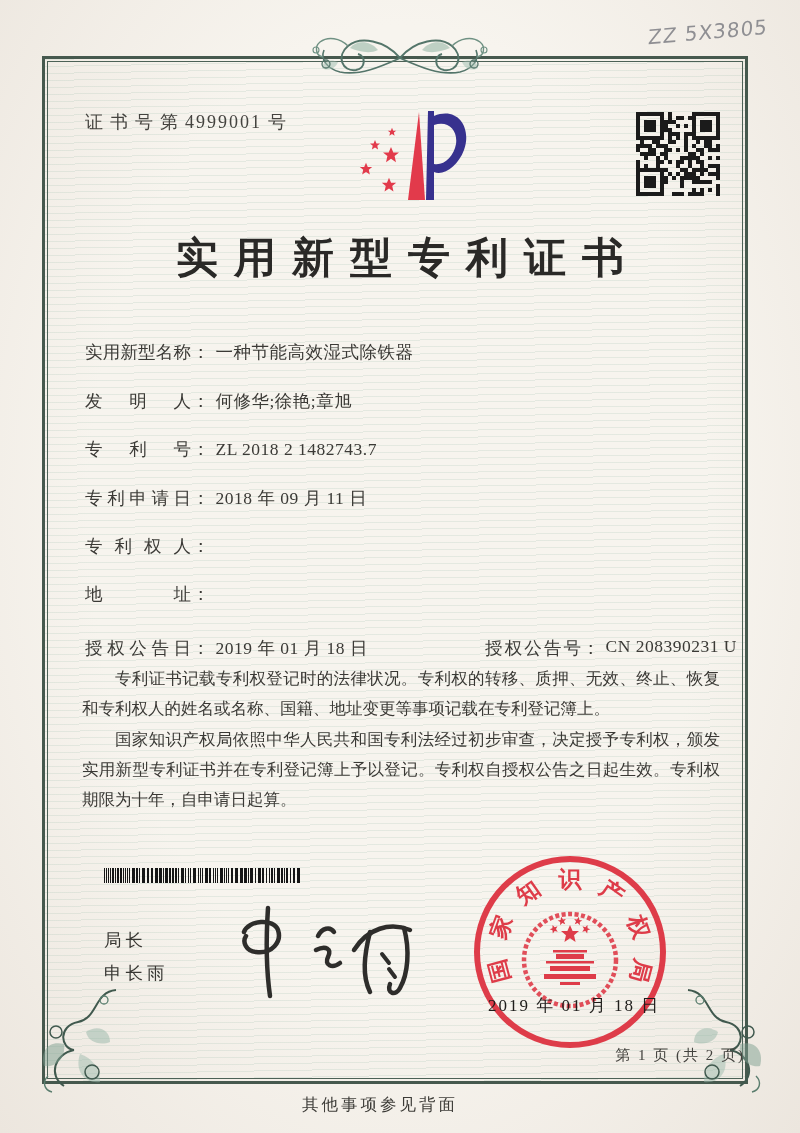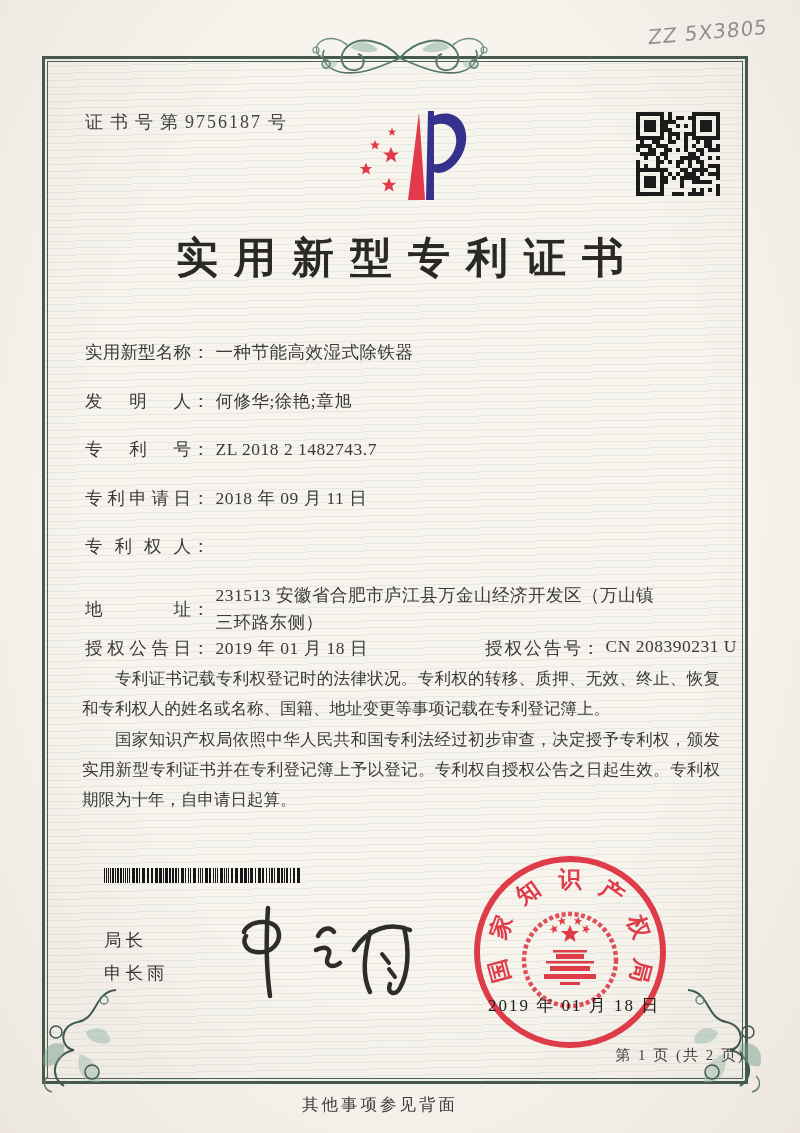--- a/index.html
+++ b/index.html
@@ -92,21 +92,21 @@
       <circle cx="58" cy="88" r="7" stroke="#40594e" fill="none" stroke-width="1.5"></circle>
       <circle cx="70" cy="16" r="4" stroke="#5a7d6e" fill="none" stroke-width="1.3"></circle>
       <path d="M14,92 C8,98 10,106 18,108" stroke="#5a7d6e" stroke-width="1.4" fill="none"></path>
     </g>
   </svg>
   <svg class="orn orn-br" width="90" height="110" viewBox="0 0 90 110">
     <use href="#cflo"></use>
   </svg>
 
   <div class="cert-no">
-    <span class="pfx">证书号第</span><span class="num">9756187</span><span class="sfx">号</span>
+    <span class="pfx">证书号第</span><span class="num">4999001</span><span class="sfx">号</span>
   </div>
 
   <svg class="logo" width="140" height="120" viewBox="0 0 140 120">
     <defs>
       <g id="starp">
           <polygon points="0,-10 2.9,-3.2 10,-3.2 4.5,1.4 6.2,9 0,4.8 -6.2,9 -4.5,1.4 -10,-3.2 -2.9,-3.2"></polygon>
         </g>
     </defs>
     <g fill="#e23a4b">
       <use href="#starp" transform="translate(62,26) scale(0.42)"></use>
@@ -381,24 +381,20 @@
       <span class="colon">：</span>
     <span class="val">2018 年 09 月 11 日</span>
   </div>
   <div class="frow" style="top:534px">
     <span class="lbl">专利权人</span>
       <span class="colon">：</span>
   </div>
   <div class="frow" style="top:582px">
     <span class="lbl">地址</span>
       <span class="colon">：</span>
-    <span class="val addr-lines">
-      <div>231513 安徽省合肥市庐江县万金山经济开发区（万山镇</div>
-      <div>三环路东侧）</div>
-    </span>
   </div>
   <div class="frow" style="top:636px;right:85px">
     <span class="lbl">授权公告日</span>
       <span class="colon">：</span>
     <span class="val">2019 年 01 月 18 日</span>
     <span class="grant-pair2">
       <span class="lbl">授权公告号</span>
         <span class="colon">：</span>
       <span class="val">CN 208390231 U</span>
     </span>

